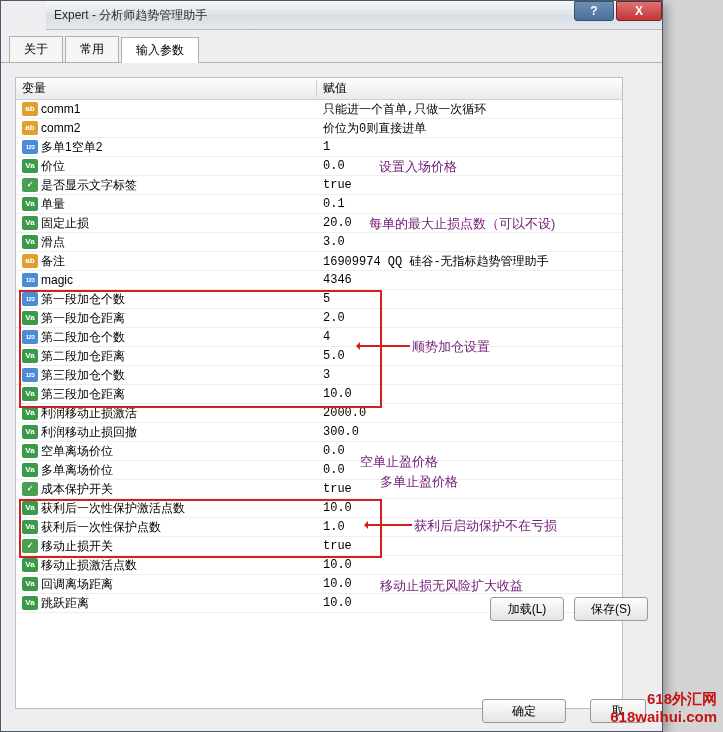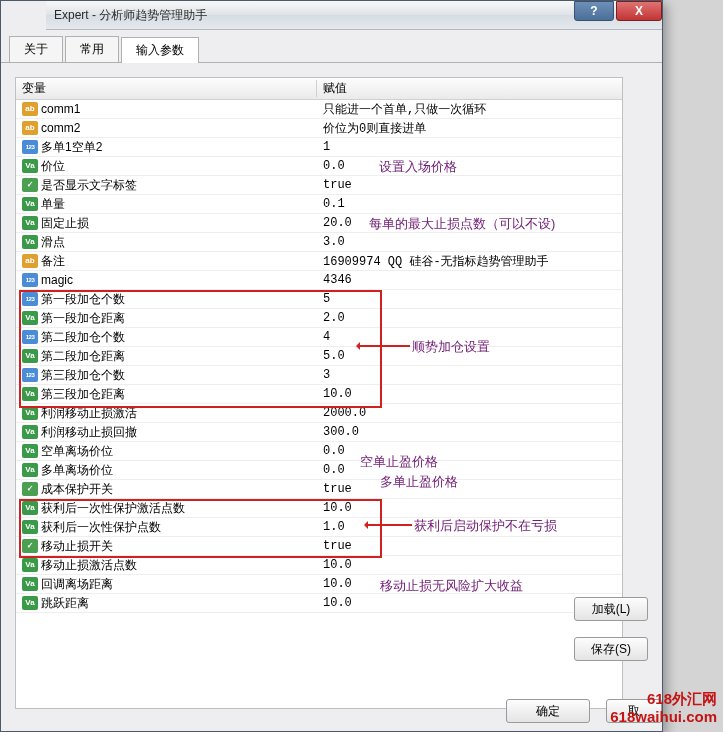--- a/index.html
+++ b/index.html
@@ -118,39 +118,38 @@
 .row .val { flex: 1; padding-left: 6px; font-family: "Courier New", monospace; font-size:12px; }
 .annot { position: absolute; color: #701a75; font-size: 13px; pointer-events:none; white-space:nowrap;}
 .redbox { position: absolute; border: 2px solid #d02020; pointer-events:none; }
 .arrow { position:absolute; height:2px; background:#d02020; pointer-events:none;}
 .arrow::before{content:"";position:absolute;left:-6px;top:-3px;border:4px solid transparent;border-right-color:#d02020;}
 .bottom-buttons {
   position: absolute;
   right: 14px;
   top: 596px;
   display:flex;
-  flex-direction:column;
-  gap:16px;
+  gap:10px;
 }
 .btn {
   width: 74px; height: 24px;
   background: linear-gradient(to bottom,#fdfdfd,#e4e4e4);
   border: 1px solid #9a9a9a;
   border-radius: 3px;
   font-size: 12px;
   cursor: default;
   text-align:center;
   line-height:22px;
 }
 .dialog-buttons {
   position: absolute;
   bottom: 8px;
-  right: 0;
+  right: 16px;
   display:flex;
-  gap:16px;
+  gap:24px;
 }
 .btn2 {
   width: 84px; height: 24px;
   background: linear-gradient(to bottom,#fdfdfd,#e4e4e4);
   border: 1px solid #9a9a9a;
   border-radius: 3px;
   font-size: 12px;
   cursor: default;
   text-align:center;
   line-height:22px;

